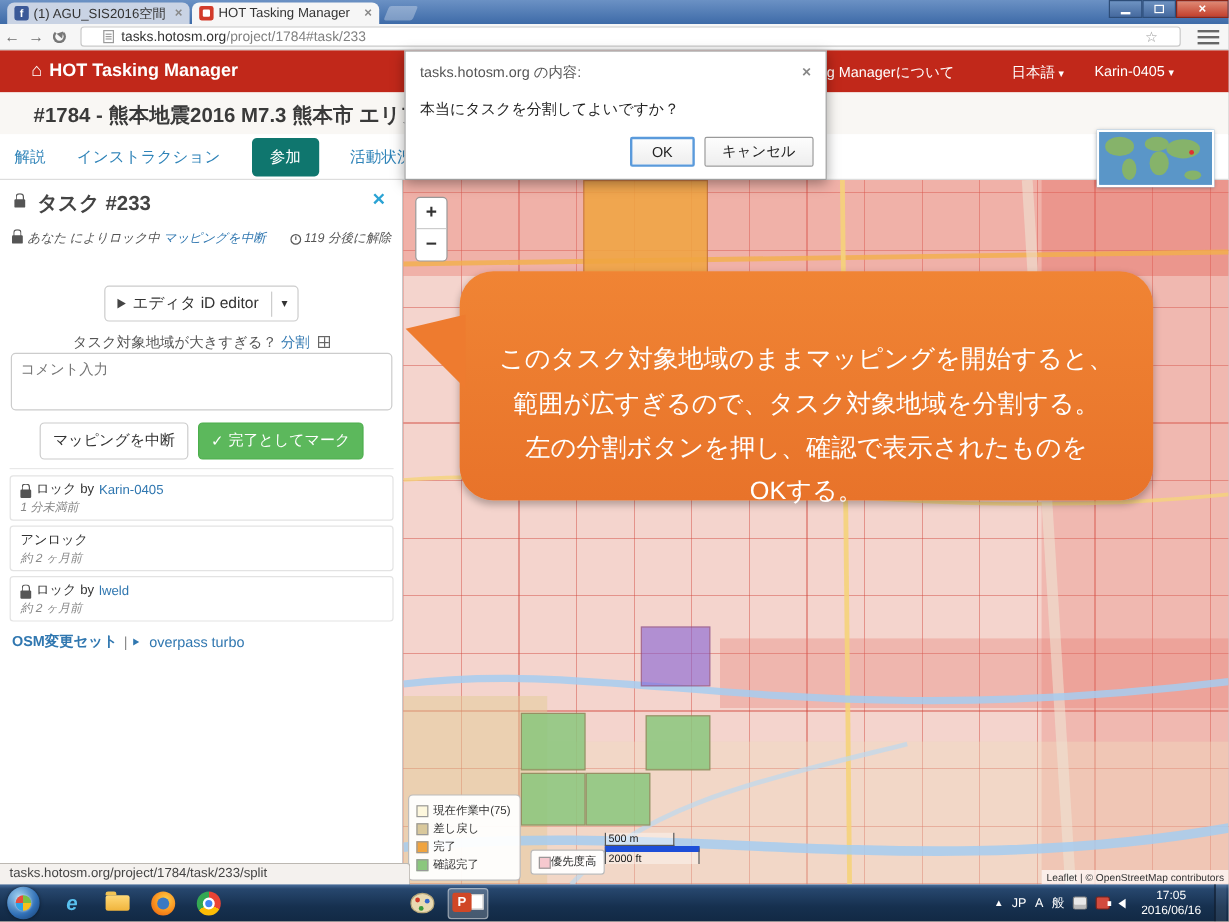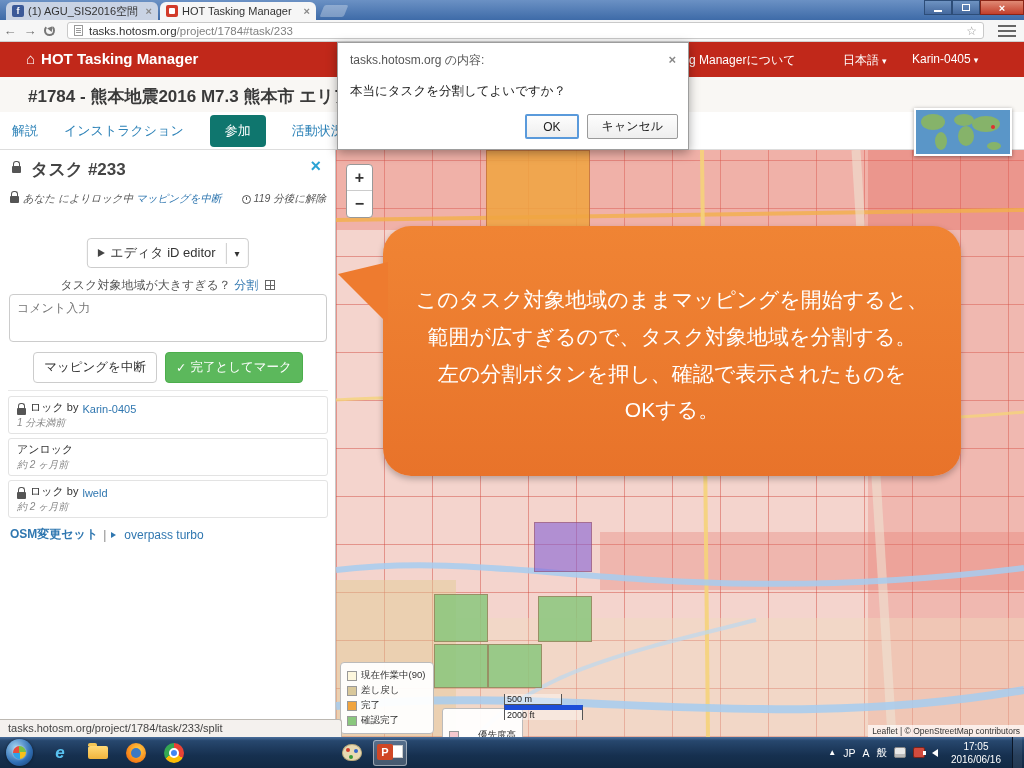--- a/index.html
+++ b/index.html
@@ -22,21 +22,21 @@
 .winbtn{height:15px;display:flex;align-items:center;justify-content:center}
 .winbtn.min,.winbtn.max{width:28px;background:linear-gradient(#6e93c2,#45699e);border:1px solid #2d4d78}
 .winbtn.closebtn{width:44px;background:linear-gradient(#e08a75,#c33f2c);border:1px solid #8a2416;color:#fff;font-size:11px;font-weight:bold}
 .glyph-min{width:8px;height:2px;background:#fff;margin-top:6px}
 .glyph-max{width:8px;height:7px;border:1px solid #fff}
 
 .toolbar{position:absolute;left:0;top:20px;width:1024px;height:22px;background:#f6f6f6;border-bottom:1px solid #cfcfcf;display:flex;align-items:center}
 .navbtn{width:20px;text-align:center;color:#6f6f6f;font-size:13px;line-height:1}
 .refreshicon{width:11px;height:11px;border:2px solid #777;border-top-color:transparent;border-radius:50%;position:relative;margin:0 6px 0 4px}
 .refreshicon::after{content:"";position:absolute;top:-4px;right:-2px;border:3px solid transparent;border-bottom:5px solid #777;transform:rotate(40deg)}
-.addressbar{flex:1;height:17px;margin:0 6px;background:#fff;border:1px solid #c9c9c9;border-radius:3px;display:flex;align-items:center;padding:0 6px;font-size:11.5px}
+.addressbar{flex:1;height:17px;margin:0 6px;background:#fff;border:1px solid #c9c9c9;border-radius:3px;display:flex;align-items:center;padding:0 18px;font-size:11.5px}
 .pageicon{width:9px;height:11px;background:#fff;border:1px solid #9a9a9a;position:relative;margin-right:6px;flex:none}
 .pageicon::after{content:"";position:absolute;left:1px;top:2px;width:5px;height:1px;background:#9a9a9a;box-shadow:0 2px 0 #9a9a9a,0 4px 0 #9a9a9a}
 .urlhost{color:#333}
 .urlpath{color:#808080;flex:1;white-space:nowrap;overflow:hidden}
 .staricon{color:#9a9a9a;font-size:12px}
 .menubtn{width:18px;height:12px;margin:0 8px;display:flex;flex-direction:column;justify-content:space-between}
 .menubtn i{display:block;height:2px;background:#666}
 
 
 .appheader{position:absolute;left:0;top:42px;width:1024px;height:35px;background:#c1281a;color:#fff}
@@ -104,32 +104,32 @@
 .cell-green{background:rgba(138,199,125,.85)}
 .cell-purple{background:rgba(132,96,214,.6)}
 .mapsvg{position:absolute;left:0;top:0}
 .zoomctl{position:absolute;left:10px;top:14px;width:27px;border:1px solid #999;border-radius:4px;background:#fff;overflow:hidden}
 .zoombtn{height:26px;display:flex;align-items:center;justify-content:center;font-size:16px;font-weight:bold;color:#333}
 .zoombtn:first-child{border-bottom:1px solid #ccc}
 .legend{position:absolute;left:4px;top:512px;width:94px;background:rgba(255,255,255,.95);border:1px solid #bbb;border-radius:4px;padding:4px 6px;z-index:4}
 .leg-row{display:flex;align-items:center;gap:4px;margin:2px 0}
 .swatch{width:10px;height:10px;border:1px solid #999;flex:none}
 .leg-label{font-size:9.5px;color:#333;white-space:nowrap}
-.priobox{position:absolute;left:106px;top:558px;background:rgba(255,255,255,.95);border:1px solid #bbb;border-radius:3px;padding:20px 6px;display:flex;align-items:center;gap:19px;z-index:4}
+.priobox{position:absolute;left:106px;top:558px;background:rgba(255,255,255,.95);border:1px solid #bbb;border-radius:3px;padding:3px 6px;display:flex;align-items:center;gap:0;z-index:4}
 .scalectl{position:absolute;left:168px;top:544px;z-index:4;font-size:9px;color:#222}
 .scalebar{border:1px solid #555;border-top:none;padding:0 2px;background:rgba(255,255,255,.4)}
 .scalebar.m{width:58px}
 .scalebar.ft{width:79px;border-top:5px solid #1d4ed8;border-bottom:none}
 .attrib{position:absolute;right:0;bottom:0;background:rgba(255,255,255,.7);font-size:8.5px;color:#333;padding:1px 4px;z-index:4}
 
 
 .worldmap{position:absolute;left:914px;top:108px;width:98px;height:48px;border:2px solid #fff;box-shadow:0 1px 4px rgba(0,0,0,.4);z-index:6;background:#5a96c8}
 
 
-.callout{position:absolute;left:383px;top:226px;width:578px;height:250px;background:linear-gradient(180deg,#f08434,#e8732a);border-radius:28px;z-index:5;box-shadow:0 3px 6px rgba(0,0,0,.25)}
+.callout{position:absolute;left:383px;top:226px;width:578px;height:191px;background:linear-gradient(180deg,#f08434,#e8732a);border-radius:28px;z-index:5;box-shadow:0 3px 6px rgba(0,0,0,.25)}
 .callout .tail{position:absolute;left:-45px;top:36px;width:0;height:0;border-top:12px solid transparent;border-bottom:50px solid transparent;border-right:50px solid #ee7b2f}
 .callout .text{padding:56px 26px 0;text-align:center;color:#fff;font-size:21px;line-height:1.75}
 
 
 .dialog{position:absolute;left:337px;top:42px;width:352px;height:108px;background:#fff;border:1px solid #9d9d9d;box-shadow:0 3px 10px rgba(0,0,0,.35);z-index:20}
 .dlg-title{font-size:12px;color:#555;padding:9px 12px 0;display:flex}
 .dlg-close{margin-left:auto;color:#888;font-size:13px;font-weight:bold}
 .dlg-msg{font-size:12.5px;color:#222;padding:14px 12px 0}
 .dlg-btns{position:absolute;right:10px;bottom:10px;display:flex;gap:8px}
 .dlg-btn{font-size:12px;padding:3px 14px;background:linear-gradient(#fdfdfd,#eee);border:1px solid #9a9a9a;border-radius:2px;color:#222;font-family:inherit}
@@ -337,21 +337,21 @@
     <div class="cell cell-green" style="left:202px;top:446px;width:54px;height:46px"></div>
 
     <div class="zoomctl">
       <div class="zoombtn">+</div>
       <div class="zoombtn">−</div>
     </div>
 
     <div class="legend">
       <div class="leg-row">
           <span class="swatch" style="background: rgb(253, 247, 221);"></span>
-          <span class="leg-label">現在作業中(90)</span>
+          <span class="leg-label">現在作業中(75)</span>
         </div>
       <div class="leg-row">
           <span class="swatch" style="background: rgb(217, 200, 155);"></span>
           <span class="leg-label">差し戻し</span>
         </div>
       <div class="leg-row">
           <span class="swatch" style="background: rgb(240, 164, 63);"></span>
           <span class="leg-label">完了</span>
         </div>
       <div class="leg-row">

